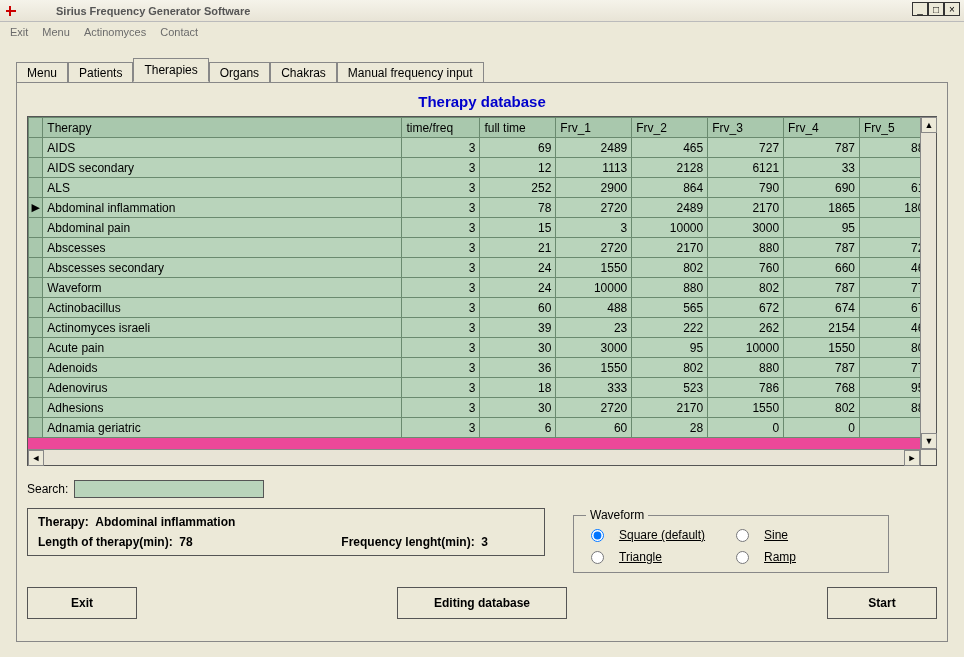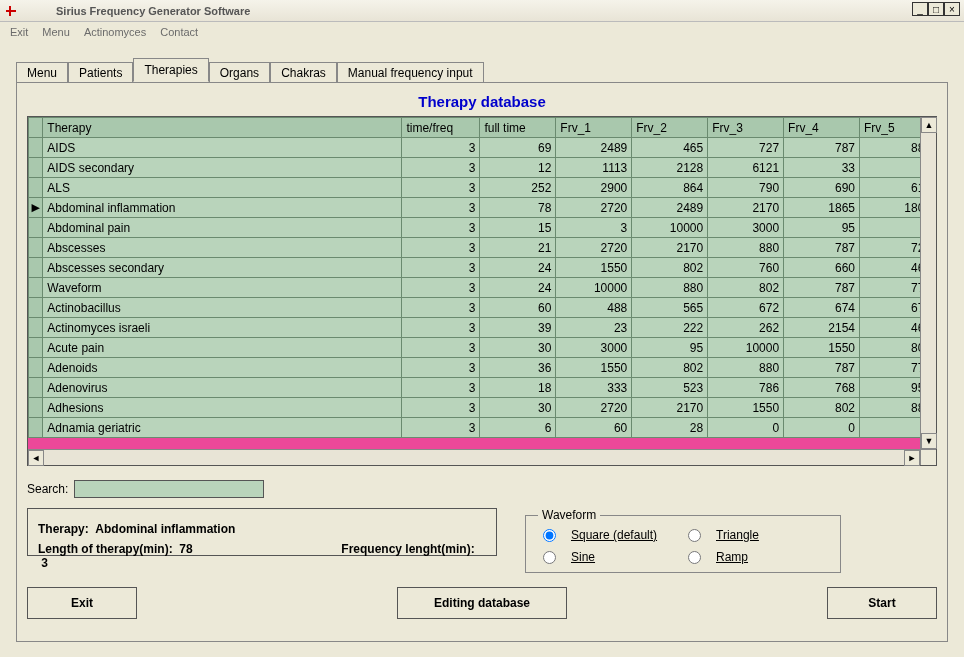--- a/index.html
+++ b/index.html
@@ -193,22 +193,22 @@
   }
 
   .lower {
     display:flex;
     gap:26px;
     margin-top:10px;
     align-items:flex-start;
   }
   .info-box {
     border:1px solid #555;
-    padding:13px 10px;
-    width: 470px;
+    padding:6px 10px;
+    width: 518px;
     height: 48px;
     font-size:12px;
   }
   .info-box .row1 { margin-bottom:6px; }
   .info-box b { font-weight:bold; }
   .info-box .fl { display:inline-block; width:300px;}
   fieldset.wave {
     border:1px solid #888;
     padding:4px 12px 8px 12px;
     width:316px;
@@ -500,25 +500,25 @@
 
       <fieldset class="wave">
         <legend>Waveform</legend>
         <div class="wave-grid" id="wavegrid">
             <label>
               <input type="radio" name="wf" checked="" style="">
               <span>Square (default)</span>
             </label>
             <label>
               <input type="radio" name="wf" style="">
-              <span>Triangle</span>
+              <span>Sine</span>
             </label>
             <label>
               <input type="radio" name="wf" style="">
-              <span>Sine</span>
+              <span>Triangle</span>
             </label>
             <label>
               <input type="radio" name="wf" style="">
               <span>Ramp</span>
             </label>
           </div>
       </fieldset>
     </div>
 
     <div class="btnrow">

